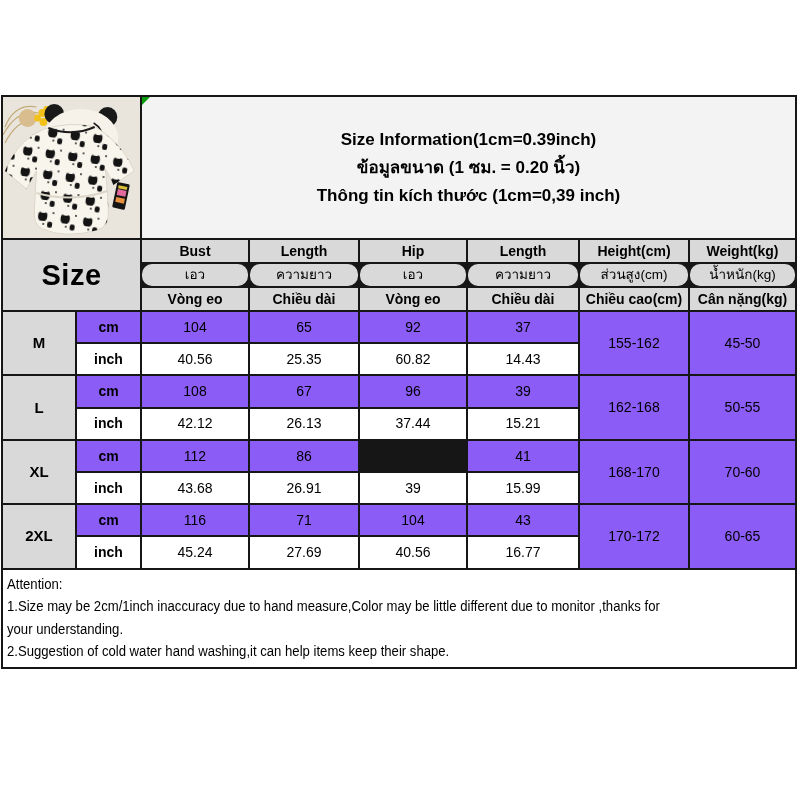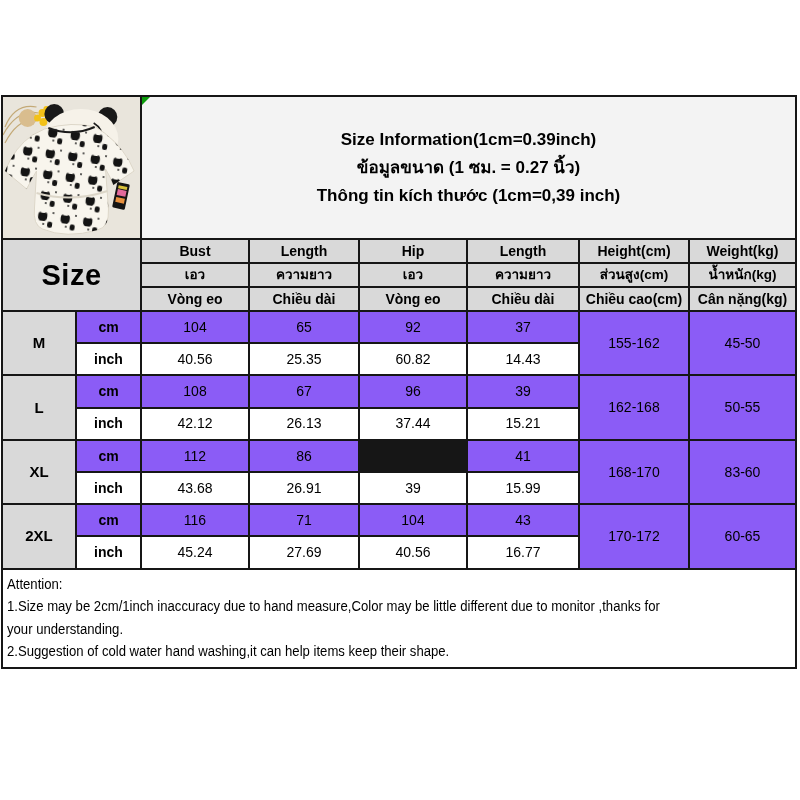--- a/index.html
+++ b/index.html
@@ -14,21 +14,21 @@
     display:grid;
     grid-template-columns:72px 63px 106px 108px 106px 110px 108px 1fr;
     grid-template-rows:141px 22px 22px 22px repeat(8,30.2px) 1fr;
     gap:2px;
   }
   .c{background:#fff;display:flex;align-items:center;justify-content:center;
      overflow:hidden;line-height:1.05;}
   .g{background:#d9d9d9;}
   .lg{background:#8b5cf6;}
   .hdr{font-weight:bold;font-size:14px;}
-  .hdr-th{font-weight:bold;font-size:13.5px;}
+  .hdr-th{font-weight:normal;font-size:13.5px;border-radius:10px;}
   .size-big{font-weight:bold;font-size:29px;letter-spacing:0.5px;}
   .szlabel{font-weight:bold;font-size:15px;}
   .unit{font-weight:bold;font-size:14px;}
   .val{font-size:14px;}
   .photo-cell{background:#e9e5dc;position:relative;}
   .photo-cell svg{display:block;width:100%;height:100%;}
   .title-cell{background:#f3f3f3;position:relative;flex-direction:column;}
   .title-line{font-weight:bold;font-size:17px;line-height:28px;text-align:center;white-space:nowrap;}
   .corner-tri{position:absolute;left:0;top:0;width:0;height:0;
     border-top:8px solid #0b9b0b;border-right:8px solid transparent;}
@@ -89,21 +89,21 @@
         <rect x="115" y="89" width="9" height="3" fill="#d9c23a"></rect>
         <rect x="115" y="93" width="9" height="6" fill="#e2699b"></rect>
         <rect x="115" y="101" width="9" height="5" fill="#e8913f"></rect>
       </g>
     </svg>
   </div>
 
   <div class="c title-cell" style="grid-area:1/3/2/9">
     <div class="corner-tri"></div>
     <div class="title-line">Size Information(1cm=0.39inch)</div>
-    <div class="title-line">ข้อมูลขนาด (1 ซม. = 0.27 นิ้ว)</div>
+    <div class="title-line">ข้อมูลขนาด (1 ซม. = 0.20 นิ้ว)</div>
     <div class="title-line">Thông tin kích thước (1cm=0,39 inch)</div>
   </div>
 
   <div class="c g size-big" style="grid-area:2/1/5/3">Size</div>
 
   <div class="c g hdr" style="grid-area:2/3/3/4">Bust</div>
   <div class="c g hdr" style="grid-area:2/4/3/5">Length</div>
   <div class="c g hdr" style="grid-area:2/5/3/6">Hip</div>
   <div class="c g hdr" style="grid-area:2/6/3/7">Length</div>
   <div class="c g hdr" style="grid-area:2/7/3/8">Height(cm)</div>
@@ -150,21 +150,21 @@
   <div class="c val" style="grid-area:8/4/9/5">26.13</div>
   <div class="c val" style="grid-area:8/5/9/6">37.44</div>
   <div class="c val" style="grid-area:8/6/9/7">15.21</div>
 
   <div class="c g szlabel" style="grid-area:9/1/11/2">XL</div>
   <div class="c lg unit" style="grid-area:9/2/10/3">cm</div>
   <div class="c lg val" style="grid-area:9/3/10/4">112</div>
   <div class="c lg val" style="grid-area:9/4/10/5">86</div>
   <div class="c lg val" style="grid-area:9/6/10/7">41</div>
   <div class="c lg val" style="grid-area:9/7/11/8">168-170</div>
-  <div class="c lg val" style="grid-area:9/8/11/9">83-60</div>
+  <div class="c lg val" style="grid-area:9/8/11/9">70-60</div>
   <div class="c unit" style="grid-area:10/2/11/3">inch</div>
   <div class="c val" style="grid-area:10/3/11/4">43.68</div>
   <div class="c val" style="grid-area:10/4/11/5">26.91</div>
   <div class="c val" style="grid-area:10/5/11/6">39</div>
   <div class="c val" style="grid-area:10/6/11/7">15.99</div>
 
   <div class="c g szlabel" style="grid-area:11/1/13/2">2XL</div>
   <div class="c lg unit" style="grid-area:11/2/12/3">cm</div>
   <div class="c lg val" style="grid-area:11/3/12/4">116</div>
   <div class="c lg val" style="grid-area:11/4/12/5">71</div>

